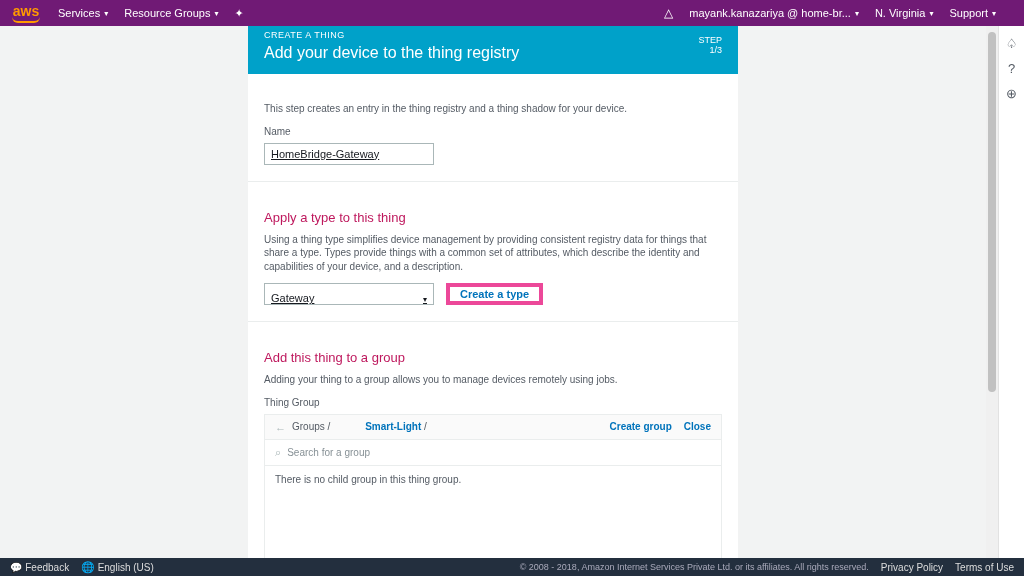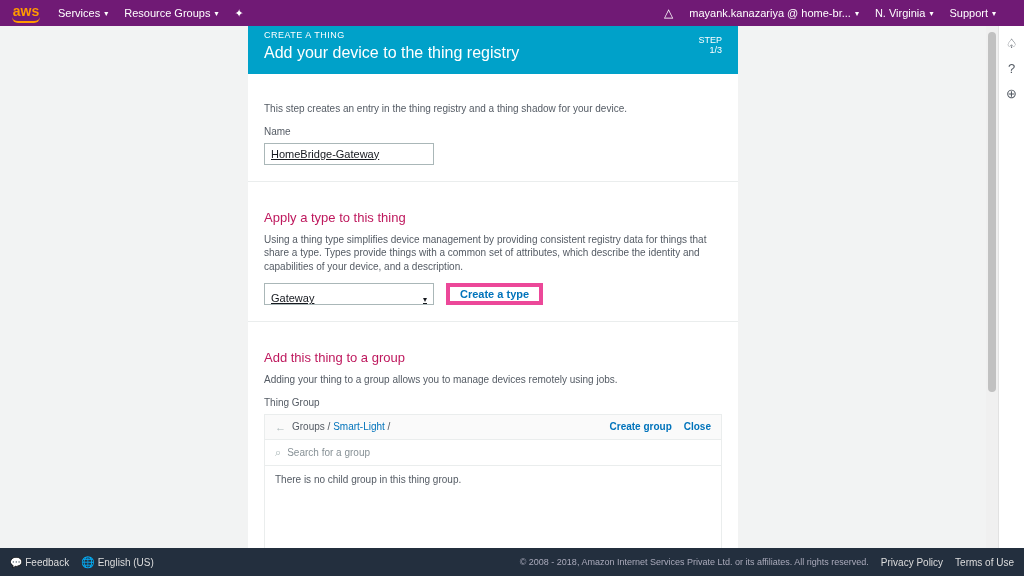--- a/index.html
+++ b/index.html
@@ -114,21 +114,21 @@
   
   .groupbox { border:1px solid #eaeded; background:#fff; }
   .grouphdr {
     display:flex; align-items:center;
     border-bottom:1px solid #eaeded;
     background:#fafafa;
     padding:6px 10px;
     font-size:10px;
     gap:6px;
   }
-  .grouphdr .crumb a { color:#0073bb; text-decoration:none; font-weight:400;}
+  .grouphdr .crumb a { color:#0073bb; text-decoration:none; font-weight:700;margin-left:32px;}
   .grouphdr .crumb { color:#545b64;}
   .grouphdr-actions { margin-left:auto; display:flex; gap:12px; font-weight:600;}
   .grouphdr-actions span { color:#0073bb; cursor:pointer;}
   .groupsearch {
     display:flex; align-items:center; gap:6px;
     border-bottom:1px solid #eaeded;
     padding:6px 10px;
     color:#879196;
     background:#fff;
     font-size:10px;
@@ -143,21 +143,21 @@
     font-size:10px;
   }
   .groupfoot-actions { margin-left:auto; display:flex; gap:12px; font-weight:600;}
   .groupfoot-actions span { color:#0073bb; cursor:pointer;}
   .backarrow { color:#aab7b8; font-size:11px;}
   .searchicon { color:#aab7b8; font-size:11px;}
   
   .footer {
     position:absolute;
     bottom:0; left:0; right:0;
-    height:28px;
+    height:18px;
     background:#232f3e;
     color:#ddd;
     display:flex;
     align-items:center;
     padding:0 10px;
     font-size:10px;
     gap:12px;
   }
   .footer .spacer { flex:1;}
   .footer a { color:#ddd; text-decoration:none;}

